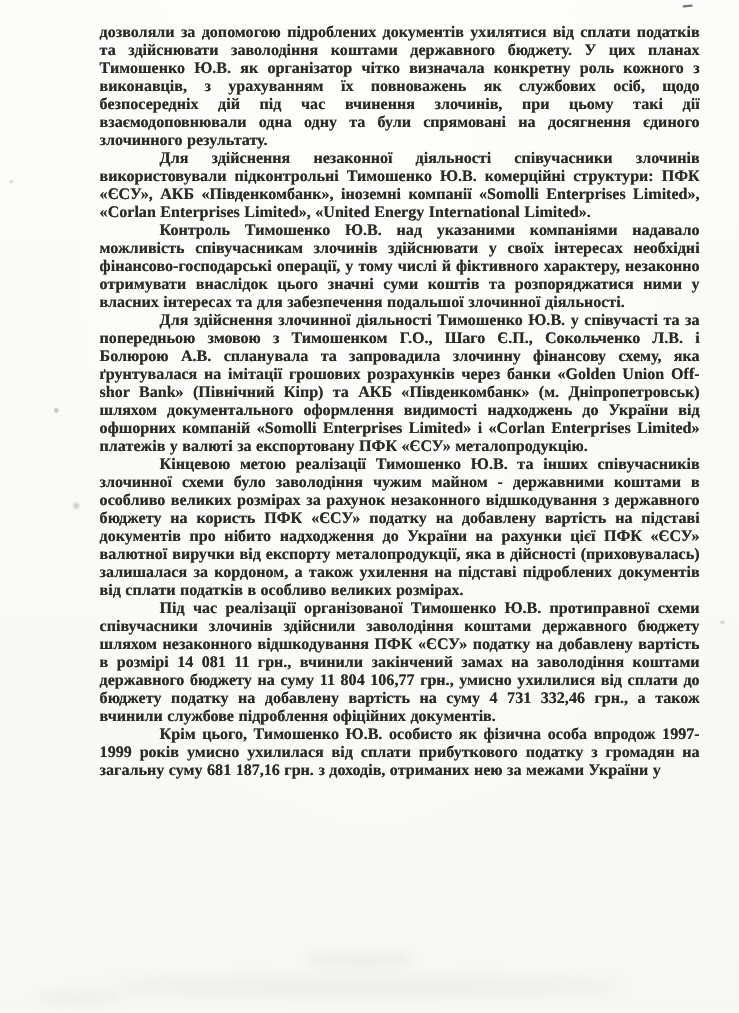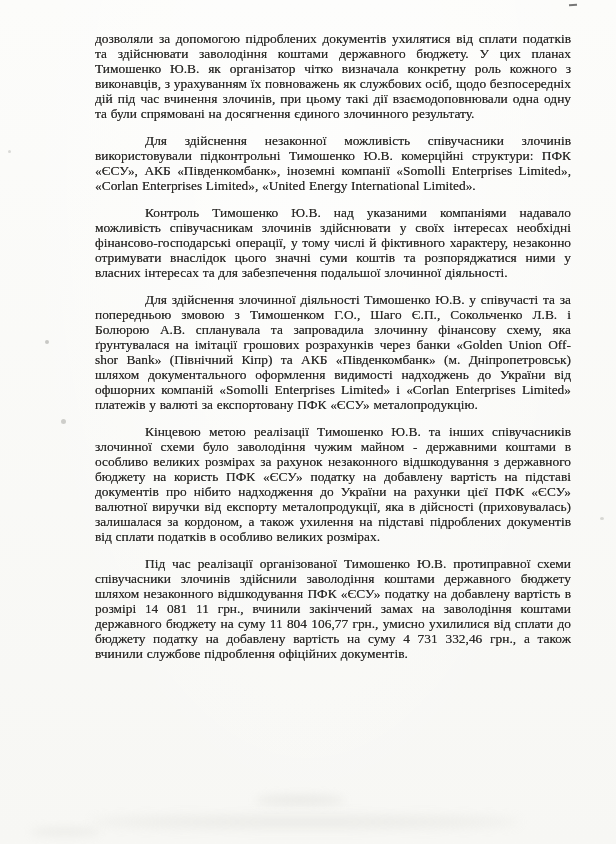--- a/index.html
+++ b/index.html
@@ -20,21 +20,21 @@
     left: 83px; top: 19px; width: 500px;
     font-family: "Liberation Serif", "DejaVu Serif", serif;
     font-size: 13.4px;
     line-height: 15px;
     color: #2e2d2b;
     text-align: justify;
     text-shadow: 0 0 0.45px rgba(45,45,45,.75);
     filter: blur(0.28px) contrast(1.03);
     word-spacing: 0.4px;
   }
-  .para { margin: 12px; text-indent: 50px; }
+  .para { margin: 0; text-indent: 50px; font-weight: bold; }
   .para.flush { text-indent: 0; }
 
   
   .artifact { position: absolute; pointer-events: none; }
   .a-dash   { left: 569px; top: 4px; width: 8px; height: 2px;
               background: #4a4a4a; opacity: .75; transform: rotate(-4deg); }
   .a-speck1 { left: 45px; top: 340px; width: 4px; height: 4px;
               background: #8d8d88; border-radius: 50%; opacity: .45; filter: blur(.6px); }
   .a-speck2 { left: 61px; top: 419px; width: 5px; height: 5px;
               background: #9a9a94; border-radius: 50%; opacity: .45; filter: blur(.7px); }
@@ -49,25 +49,26 @@
   .a-smudge3{ left: 30px; top: 828px; width: 70px; height: 8px;
               background: #cacac5; opacity: .25; filter: blur(5px); border-radius: 50%; }
 </style>
 </head>
 <body>
 
 <div class="page">
 
   <div class="text-block">
     <p class="para flush">дозволяли за допомогою підроблених документів ухилятися від сплати податків та здійснювати заволодіння коштами державного бюджету. У цих планах Тимошенко Ю.В. як організатор чітко визначала конкретну роль кожного з виконавців, з урахуванням їх повноважень як службових осіб, щодо безпосередніх дій під час вчинення злочинів, при цьому такі дії взаємодоповнювали одна одну та були спрямовані на досягнення єдиного злочинного результату.</p>
-    <p class="para">Для здійснення незаконної можливість співучасники злочинів використовували підконтрольні Тимошенко Ю.В. комерційні структури: ПФК «ЄСУ», АКБ «Південкомбанк», іноземні компанії «Somolli Enterprises Limited», «Corlan Enterprises Limited», «United Energy International Limited».</p>
+    <p class="para">Для здійснення незаконної діяльності співучасники злочинів використовували підконтрольні Тимошенко Ю.В. комерційні структури: ПФК «ЄСУ», АКБ «Південкомбанк», іноземні компанії «Somolli Enterprises Limited», «Corlan Enterprises Limited», «United Energy International Limited».</p>
     <p class="para">Контроль Тимошенко Ю.В. над указаними компаніями надавало можливість співучасникам злочинів здійснювати у своїх інтересах необхідні фінансово-господарські операції, у тому числі й фіктивного характеру, незаконно отримувати внаслідок цього значні суми коштів та розпоряджатися ними у власних інтересах та для забезпечення подальшої злочинної діяльності.</p>
     <p class="para">Для здійснення злочинної діяльності Тимошенко Ю.В. у співучасті та за попередньою змовою з Тимошенком Г.О., Шаго Є.П., Сокольченко Л.В. і Болюрою А.В. спланувала та запровадила злочинну фінансову схему, яка ґрунтувалася на імітації грошових розрахунків через банки «Golden Union Off-shor Bank» (Північний Кіпр) та АКБ «Південкомбанк» (м. Дніпропетровськ) шляхом документального оформлення видимості надходжень до України від офшорних компаній «Somolli Enterprises Limited» і «Corlan Enterprises Limited» платежів у валюті за експортовану ПФК «ЄСУ» металопродукцію.</p>
     <p class="para">Кінцевою метою реалізації Тимошенко Ю.В. та інших співучасників злочинної схеми було заволодіння чужим майном - державними коштами в особливо великих розмірах за рахунок незаконного відшкодування з державного бюджету на користь ПФК «ЄСУ» податку на добавлену вартість на підставі документів про нібито надходження до України на рахунки цієї ПФК «ЄСУ» валютної виручки від експорту металопродукції, яка в дійсності (приховувалась) залишалася за кордоном, а також ухилення на підставі підроблених документів від сплати податків в особливо великих розмірах.</p>
     <p class="para">Під час реалізації організованої Тимошенко Ю.В. протиправної схеми співучасники злочинів здійснили заволодіння коштами державного бюджету шляхом незаконного відшкодування ПФК «ЄСУ» податку на добавлену вартість в розмірі 14 081 11 грн., вчинили закінчений замах на заволодіння коштами державного бюджету на суму 11 804 106,77 грн., умисно ухилилися від сплати до бюджету податку на добавлену вартість на суму 4 731 332,46 грн., а також вчинили службове підроблення офіційних документів.</p>
+    <p class="para">Крім цього, Тимошенко Ю.В. особисто як фізична особа впродож 1997-1999 років умисно ухилилася від сплати прибуткового податку з громадян на загальну суму 681 187,16 грн. з доходів, отриманих нею за межами України у</p>
   </div>
 
   <div class="artifact a-dash"></div>
   <div class="artifact a-speck1"></div>
   <div class="artifact a-speck2"></div>
   <div class="artifact a-speck3"></div>
   <div class="artifact a-speck4"></div>
   <div class="artifact a-smudge1"></div>
   <div class="artifact a-smudge2"></div>
   <div class="artifact a-smudge3"></div>

